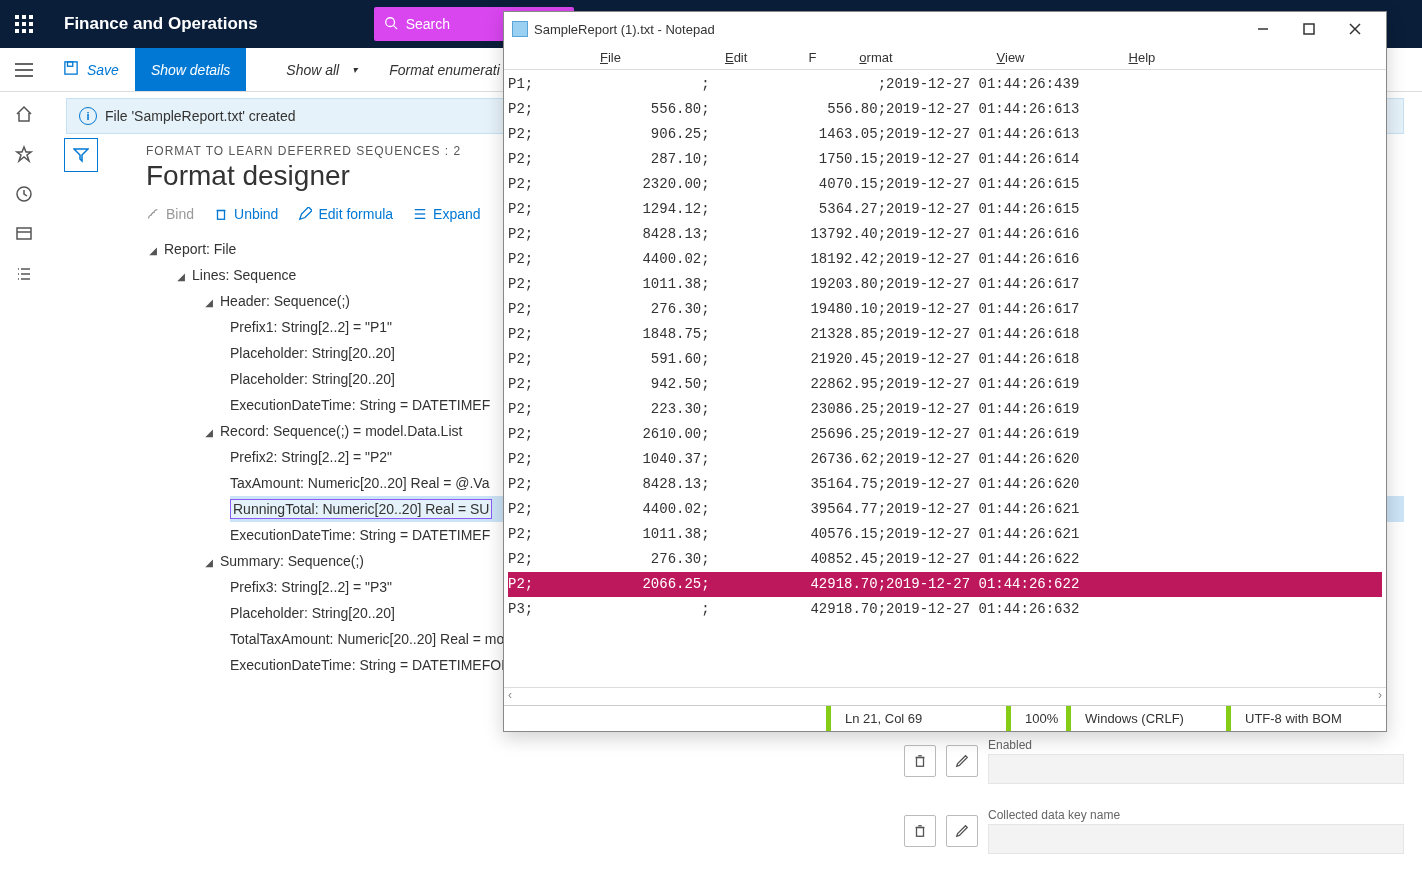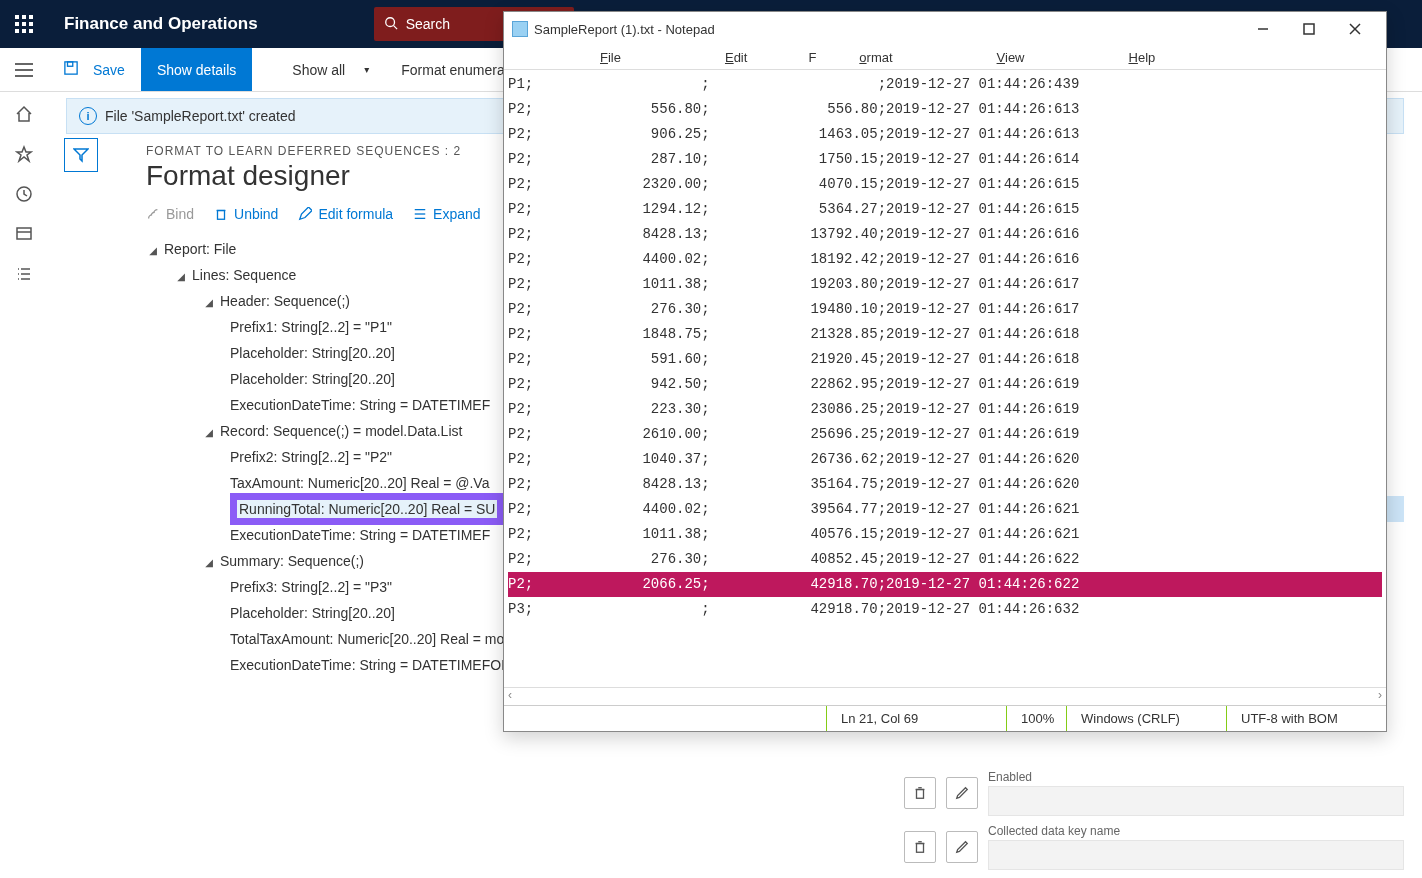--- a/index.html
+++ b/index.html
@@ -4,27 +4,27 @@
 <style>
   * { box-sizing: border-box; margin: 0; padding: 0; }
   body { font-family: "Segoe UI", Arial, sans-serif; font-size: 14px; color: #333; background: #fff; width: 1422px; height: 878px; overflow: hidden; position: relative; }
 
   
   .topnav { height: 48px; background: #0a1e3a; color: #fff; display: flex; align-items: center; }
   .waffle { width: 48px; height: 48px; display: flex; align-items: center; justify-content: center; font-size: 18px; }
   .waffle-dots { display: grid; grid-template-columns: repeat(3,4px); grid-template-rows: repeat(3,4px); gap: 3px; }
   .waffle-dots span { width:4px; height:4px; background:#fff; }
   .app-title { font-size: 17px; font-weight: 600; padding: 0 16px; }
-  .searchbar { margin-left: 100px; display:flex; align-items:center; background:#7f1d1d; height:34px; border-radius:2px; padding:0 10px; color:#fff; width:200px; }
+  .searchbar { margin-left: 100px; display:flex; align-items:center; background:#d946ef; height:34px; border-radius:2px; padding:0 10px; color:#fff; width:200px; }
   .search-icon { margin-right:8px; }
 
   
   .toolbar { height: 44px; display: flex; align-items: stretch; border-bottom: 1px solid #ddd; color:#0078d4; }
   .tb-hamburger { width:48px; display:flex; align-items:center; justify-content:center; color:#333; }
-  .tb-btn { display:flex; align-items:center; padding:0 16px; gap:15px; cursor:pointer; }
+  .tb-btn { display:flex; align-items:center; padding:0 16px; gap:9px; cursor:pointer;font-style:italic; }
   .tb-btn.primary { background:#0078d4; color:#fff; }
   .tb-btn .chev { font-size:10px; margin-left:4px; }
   .tb-save-icon { width:14px; height:14px; display:inline-block; }
 
   
   .leftrail { position:absolute; left:0; top:92px; width:48px; display:flex; flex-direction:column; align-items:center; gap:20px; padding-top:12px; }
   .leftrail .ico { width:20px; height:20px; color:#555; display:flex; align-items:center; justify-content:center; }
 
   
   .main { position:absolute; left:48px; right:0; top:92px; bottom:0; padding:0 18px; }
@@ -42,25 +42,25 @@
 
   
   .tree { margin-left:80px; font-size:14px; color:#333; }
   .tree-node { padding:5px 0 5px 0; white-space:nowrap; }
   .caret { display:inline-block; width:14px; text-align:center; font-size:10px; color:#555; margin-right:4px; user-select:none; }
   .tree .lvl1 { margin-left:0; }
   .tree .lvl2 { margin-left:28px; }
   .tree .lvl3 { margin-left:56px; }
   .tree .lvl4 { margin-left:84px; }
   .tree-node.selected { background:#cce4f7; }
-  .tree-node.selected .txt { border:7px solid #8b5cf6; background:#e6f2fa; padding:1px 2px; }
+  .tree-node.selected .txt { border:1px solid #8b5cf6; background:#e6f2fa; padding:1px 2px; }
 
   
   .prop-panel { position:absolute; right:18px; bottom:0; width:500px; }
-  .prop-row { display:flex; align-items:center; gap:10px; margin:8px 0; }
+  .prop-row { display:flex; align-items:center; gap:10px; margin:24px 0; }
   .icon-btn { width:32px; height:32px; border:1px solid #bbb; border-radius:2px; display:flex; align-items:center; justify-content:center; color:#555; cursor:pointer; background:#fff; }
   .prop-label { font-size:12px; color:#666; }
   .prop-field { flex:1; }
   .prop-input { width:100%; height:30px; background:#f3f3f3; border:1px solid #e5e5e5; margin-top:2px; }
 
   
   .notepad { position:absolute; left:503px; top:11px; width:884px; height:721px; background:#fff; border:1px solid #888; box-shadow:0 6px 18px rgba(0,0,0,0.18); display:flex; flex-direction:column; z-index:50; }
   .np-titlebar { height:34px; display:flex; align-items:center; padding:0 8px; }
   .np-icon { width:16px; height:16px; margin-right:6px; background:#9ad1f3; border:1px solid #5aa5d8; }
   .np-title { flex:1; font-size:13px; color:#333; }
@@ -69,21 +69,21 @@
   .np-menubar { height:24px; display:flex; gap:18px; padding:0 10px; font-size:13px; color:#333; border-bottom:1px solid #ddd; align-items:center; }
   .np-menubar span { text-decoration: none; margin-left: 43px; }
   .np-menubar .ul { text-decoration: underline; text-decoration-color:#333; }
   .np-body { flex:1; overflow:hidden; position:relative; }
   .np-text { font-family: Consolas, "Courier New", monospace; font-size:14px; white-space:pre; padding:2px 4px; line-height:25px; }
   .np-line.highlight { background:#be185d; color:#fff; }
   .np-hscroll { height:18px; border-top:1px solid #ddd; position:relative; }
   .np-hscroll::before { content:"‹"; position:absolute; left:4px; top:0; color:#888; font-size:12px; }
   .np-hscroll::after { content:"›"; position:absolute; right:4px; top:0; color:#888; font-size:12px; }
   .np-status { height:26px; border-top:1px solid #ccc; display:flex; font-size:13px; color:#333; }
-  .np-status > div { border-left:1px solid #84cc16; padding:3px 14px; display:flex; align-items:center; }
+  .np-status > div { border-left:5px solid #84cc16; padding:3px 14px; display:flex; align-items:center; }
   .np-status > div:first-child { border-left:none; flex:1; }
 
   
   svg { stroke: currentColor; fill:none; stroke-width:1.5; }
 </style>
 </head>
 <body>
 
 <div class="topnav">
   <div class="waffle">

